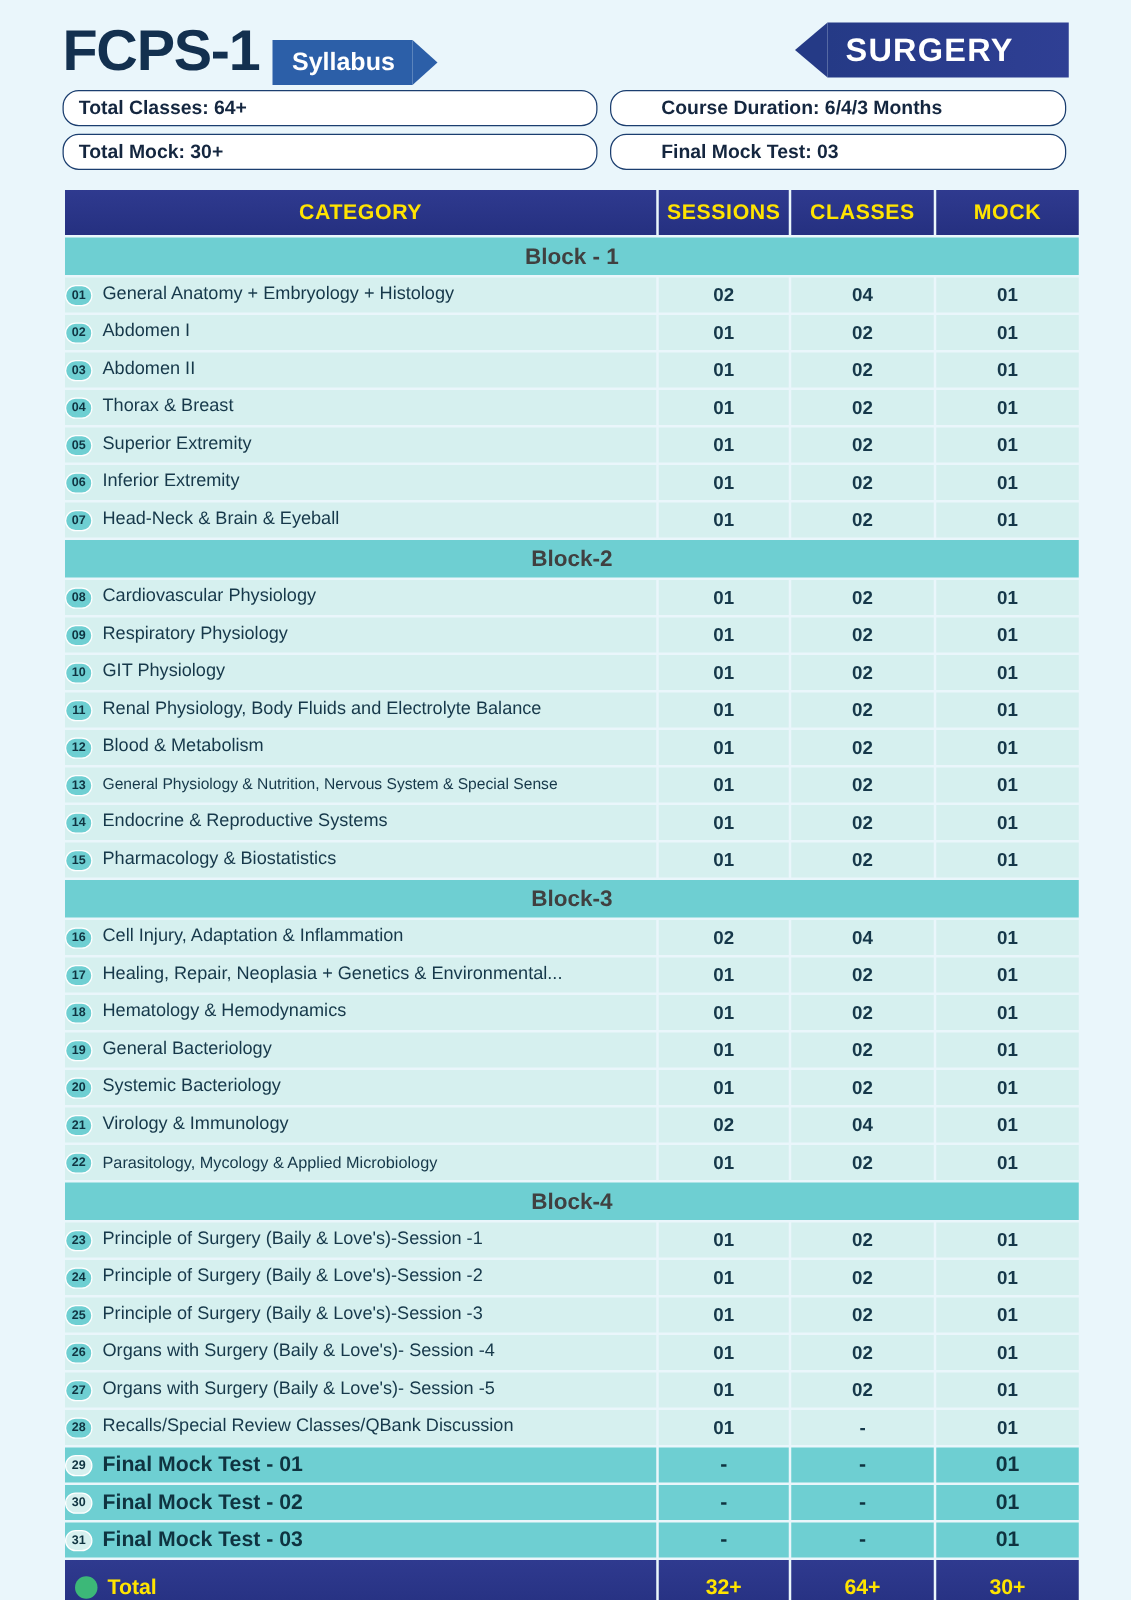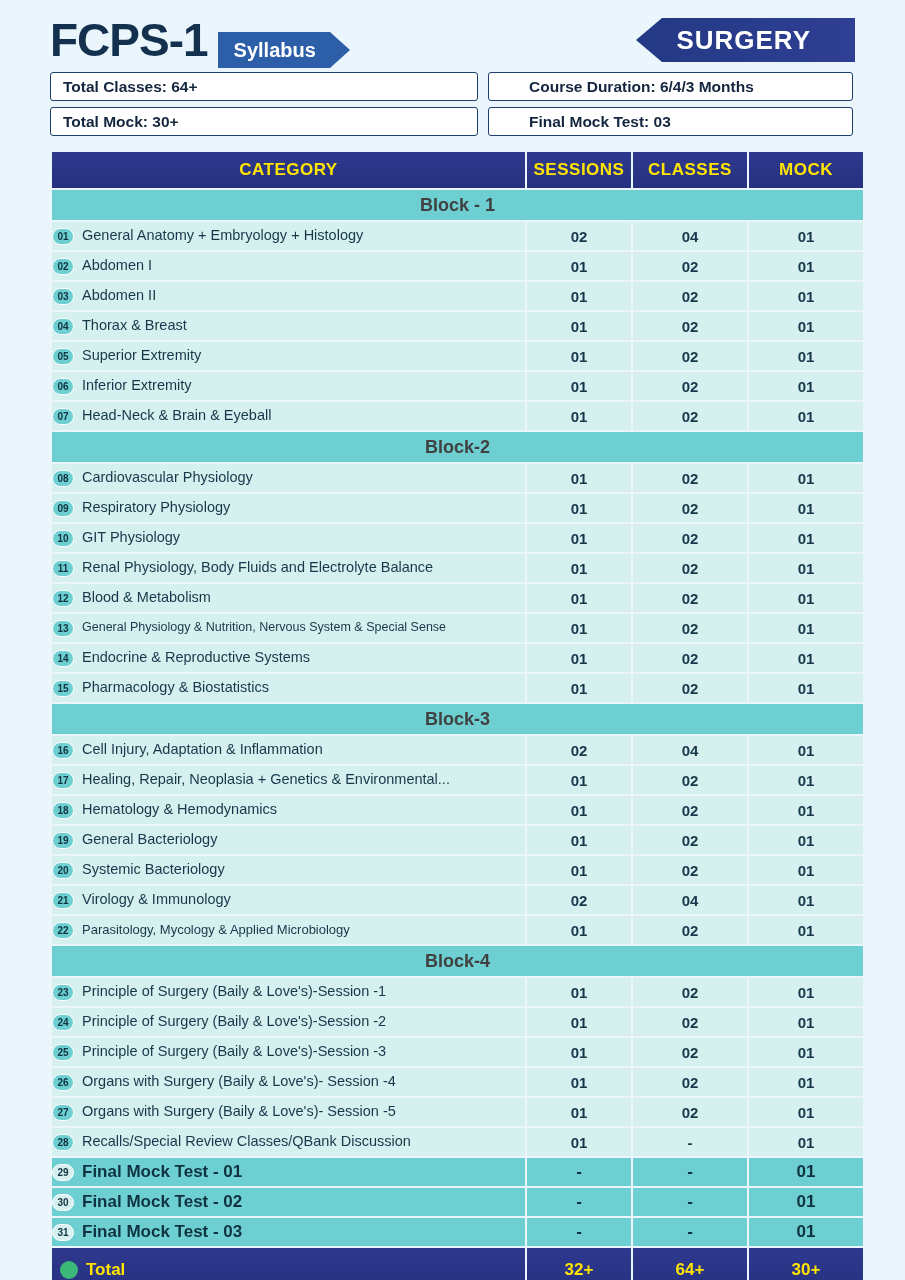--- a/index.html
+++ b/index.html
@@ -89,21 +89,21 @@
     padding: 6px 50px 0 50px;
   }
   .info-row {
     display: flex;
     gap: 10px;
     margin-bottom: 6px;
   }
   .info-box {
     background: #ffffff;
     border: 1.5px solid #1b3e6f;
-    border-radius: 3px;
+    border-radius: 13px;
     padding: 6px 12px;
     font-size: 15.5px;
     font-weight: bold;
     color: #14263f;
     height: 29px;
     display: flex;
     align-items: center;
   }
   .info-box.left { width: 428px; }
   .info-box.right { width: 365px; padding-left: 40px; }

